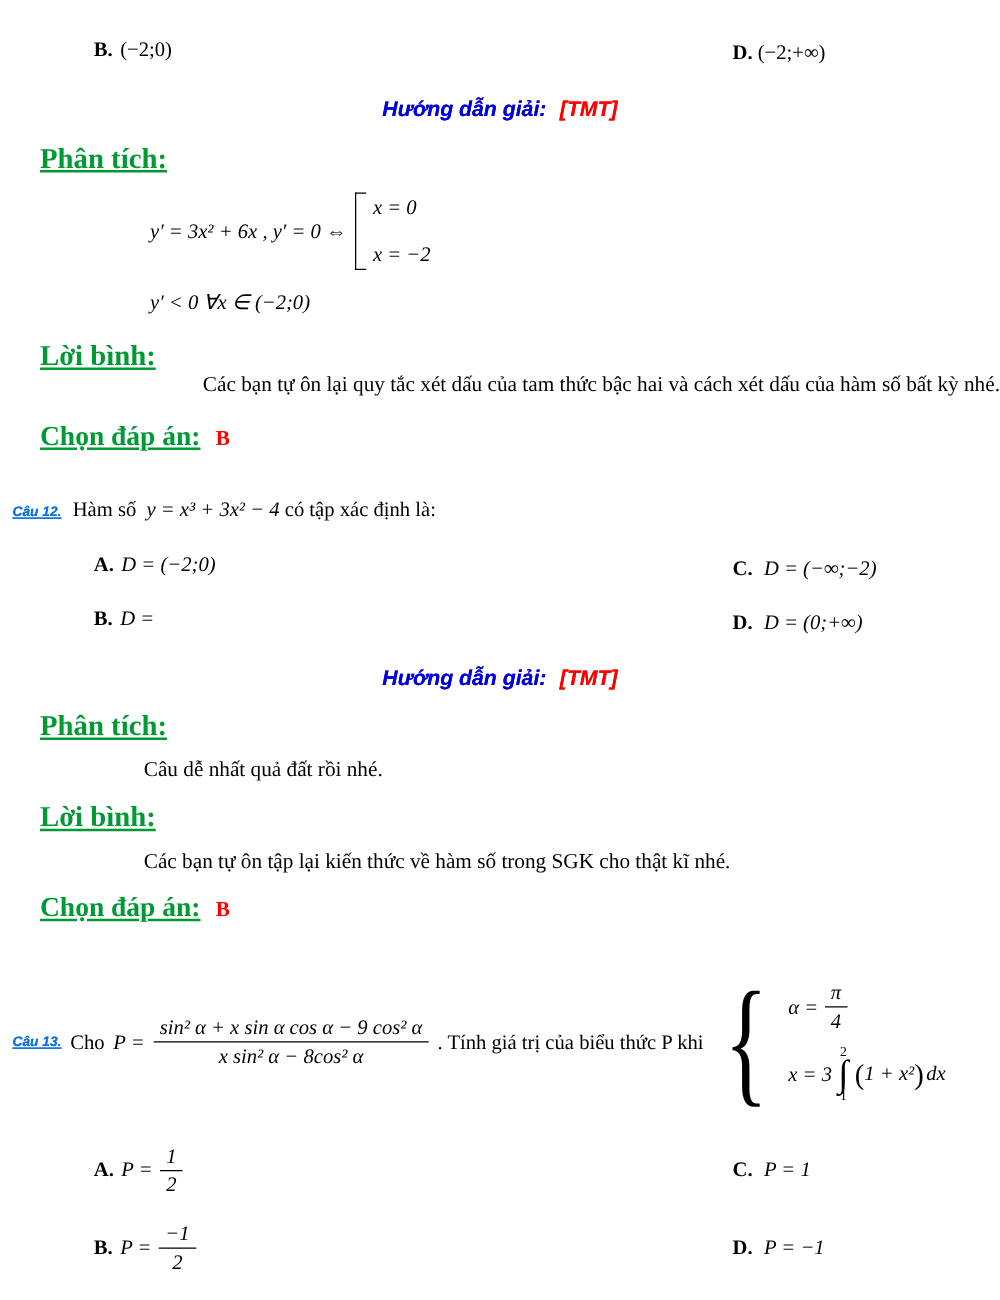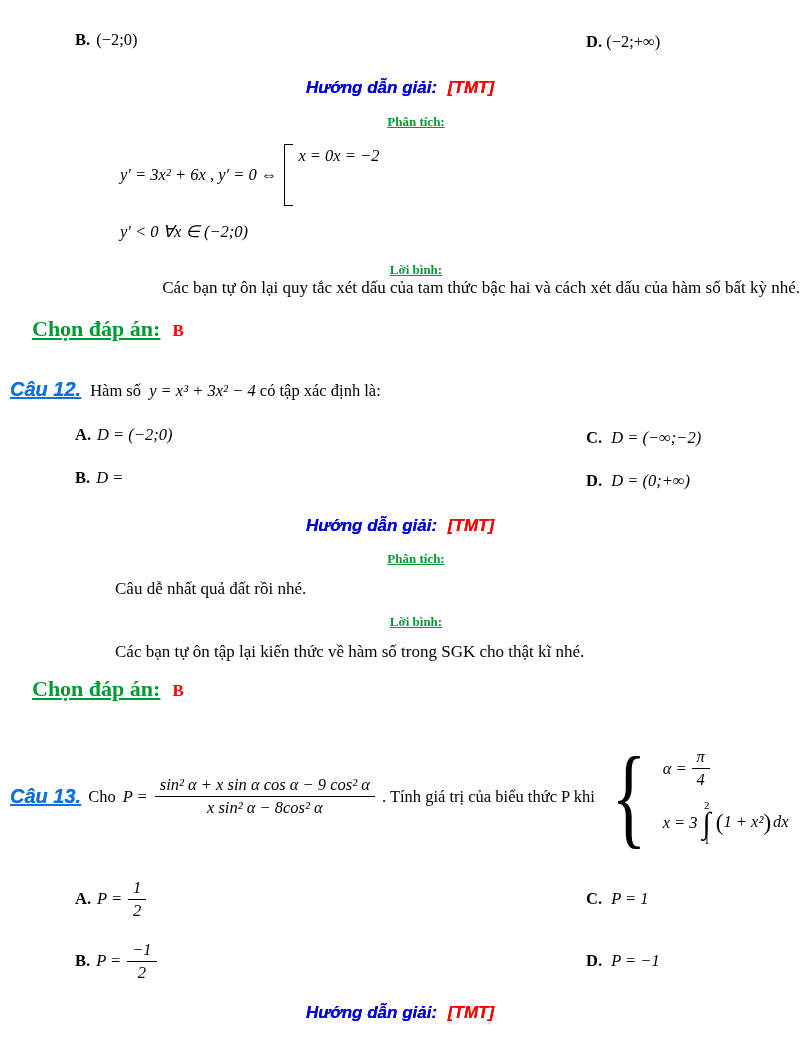--- a/index.html
+++ b/index.html
@@ -12,37 +12,37 @@
   .opt-right { position:absolute; left:511px; top:50%; transform:translateY(-50%); white-space:nowrap; }
   .opt-left { display:inline-flex; align-items:center; gap:6px; }
   .opt-label { font-weight:bold; }
   .math { font-style:italic; }
   .mathup { font-style:normal; }
 
   
   .guide { text-align:center; font-family:"Liberation Sans", sans-serif; font-weight:bold; font-style:italic; font-size:17px; }
   .guide .g-blue { color:#0000DD; text-shadow:0 0 .4px #0000DD; }
   .guide .g-red { color:#FE0000; margin-left:6px; text-shadow:0 0 .4px #FE0000;text-align:right; }
-  .green-head { color:#009933; font-weight:bold; font-size:13px; text-decoration:underline; margin-left:32px;text-align:center; }
+  .green-head { color:#009933; font-weight:bold; font-size:23px; text-decoration:underline; margin-left:32px; }
   .para { margin-left:115px; font-size:17px; }
   .chon-line { margin-left:32px; }
   .chon-line .green-part { color:#009933; font-weight:bold; font-size:22px; text-decoration:underline; }
   .chon-line .ans { color:#FE0000; font-weight:bold; font-size:17px; margin-left:8px; }
 
-  .cau-label { font-family:"Liberation Sans", sans-serif; font-weight:bold; font-style:italic; font-size:20px;
+  .cau-label { font-family:"Liberation Sans", sans-serif; font-weight:bold; font-style:italic; font-size:11px;
                color:#0B72E0; text-decoration:underline; white-space:nowrap; text-shadow:0 0 .4px #0B72E0; }
 
   
   .frac { display:inline-flex; flex-direction:column; text-align:center; vertical-align:middle; font-style:italic; }
   .frac .num { border-bottom:1.4px solid #000; padding:0 5px 1px 5px; }
   .frac .den { padding-top:1px; }
 
   
   .sqbracket { width:9px; height:62px; border-left:1.8px solid #000; border-top:1.8px solid #000; border-bottom:1.8px solid #000; margin-right:5px; }
-  .cases-col { display:inline-flex; flex-direction:row; justify-content:space-between; height:58px; font-style:italic; }
+  .cases-col { display:inline-flex; flex-direction:column; justify-content:space-between; height:58px; font-style:italic; }
 
   
   .brace { font-family:"Liberation Serif", serif; font-size:112px; font-weight:100; line-height:0.95;
            display:inline-block; transform:scaleX(.65); transform-origin:center; }
   .sys-col { display:inline-flex; flex-direction:column; gap:10px; font-style:italic; }
   .sys-line { display:inline-flex; align-items:center; gap:5px; }
 
   
   .integral { display:inline-flex; flex-direction:column; align-items:center; line-height:1; font-style:normal; }
   .integral .lim { font-size:11px; font-style:normal; }

